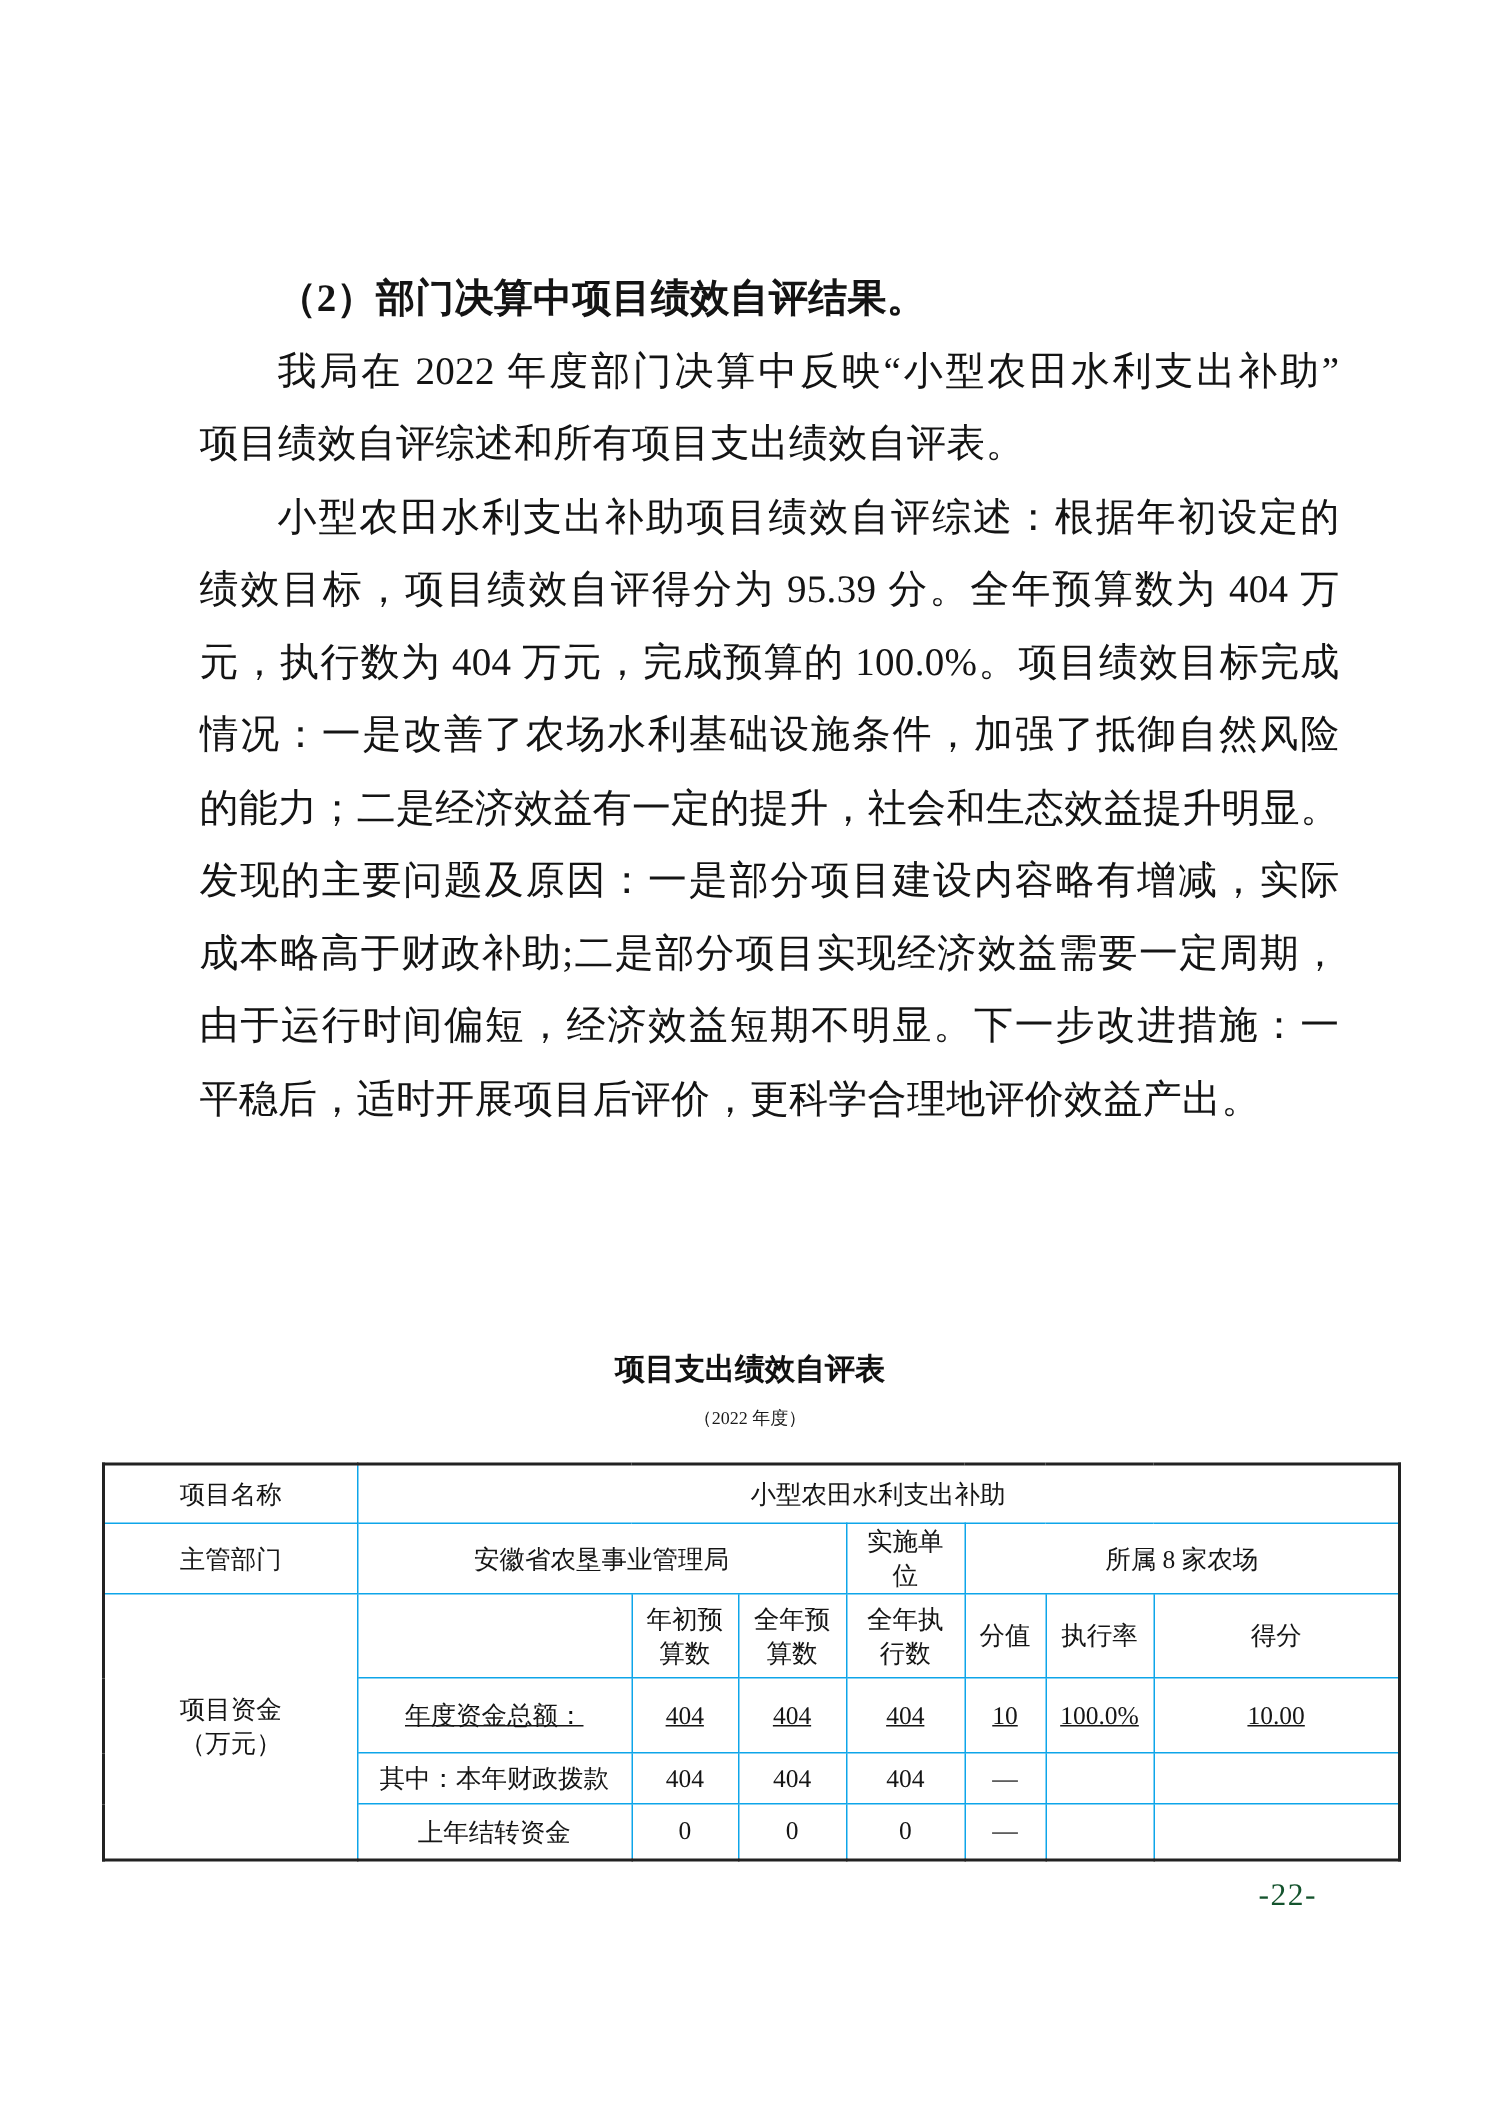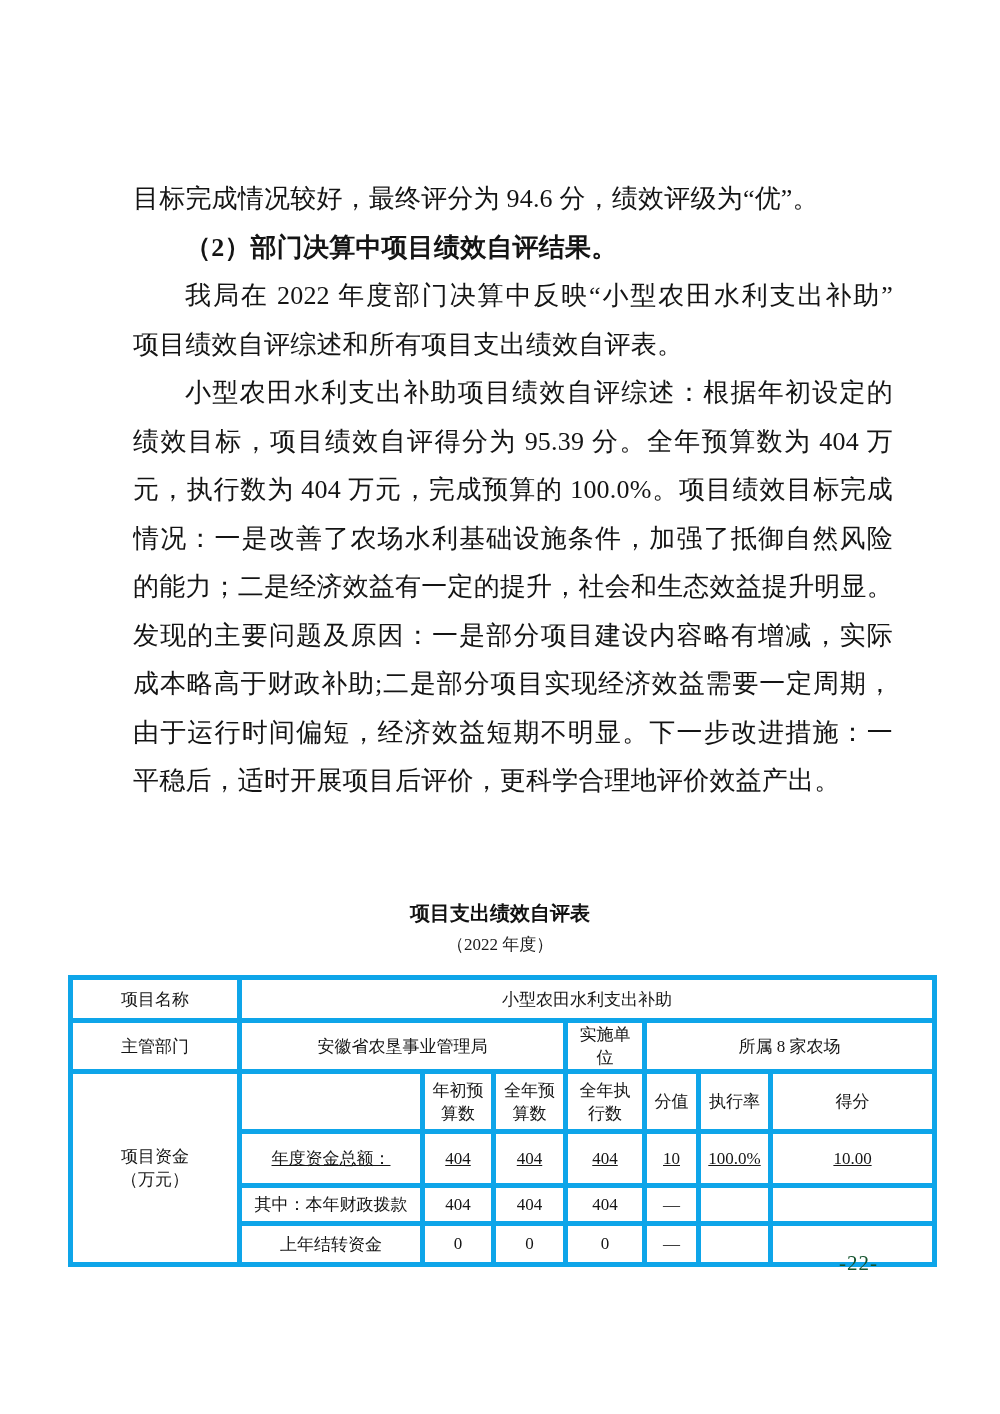--- a/index.html
+++ b/index.html
@@ -35,36 +35,36 @@
     font-family: "Liberation Sans", "DejaVu Sans", sans-serif;
     font-weight: 700;
     font-size: 20px;
     line-height: 32px;
     color: #111;
   }
   .tbl-subtitle {
     position: absolute;
     left: 0; top: 934px; width: 1000px;
     text-align: center;
-    font-size: 17px;
+    font-size: 12px;
     line-height: 22px;
     color: #1a1a1a;
   }
   
   table.eval {
     position: absolute;
     left: 68px; top: 975px;
     width: 864px;
     border-collapse: collapse;
     table-layout: fixed;
     font-size: 17px;
     color: #151515;
   }
   table.eval td {
-    border: 5px solid #0ea5e9;
+    border: 1px solid #0ea5e9;
     text-align: center;
     vertical-align: middle;
     padding: 0;
     overflow: hidden;
   }
   table.eval { border: 2px solid #222; }
   .r1 td { height: 38px; }
   .r2 td { height: 46px; }
   .r3 td { height: 55px; }
   .r4 td { height: 49px; text-decoration: underline; }
@@ -79,21 +79,20 @@
     top: 1251px; right: 122px;
     font-size: 21px;
     letter-spacing: 1px;
     color: #14532d;
   }
 </style>
 </head>
 <body>
 
 <div class="text-block">
-  <div class="line">目标完成情况较好，最终评分为 94.6 分，绩效评级为“优”。</div>
   <div class="line indent bold">（2）部门决算中项目绩效自评结果。</div>
   <div class="line indent jl">我局在 2022 年度部门决算中反映“小型农田水利支出补助”</div>
   <div class="line">项目绩效自评综述和所有项目支出绩效自评表。</div>
   <div class="line indent jl">小型农田水利支出补助项目绩效自评综述：根据年初设定的</div>
   <div class="line jl">绩效目标，项目绩效自评得分为 95.39 分。全年预算数为 404 万</div>
   <div class="line jl">元，执行数为 404 万元，完成预算的 100.0%。项目绩效目标完成</div>
   <div class="line jl">情况：一是改善了农场水利基础设施条件，加强了抵御自然风险</div>
   <div class="line jl">的能力；二是经济效益有一定的提升，社会和生态效益提升明显。</div>
   <div class="line jl">发现的主要问题及原因：一是部分项目建设内容略有增减，实际</div>
   <div class="line jl">成本略高于财政补助;二是部分项目实现经济效益需要一定周期，</div>

